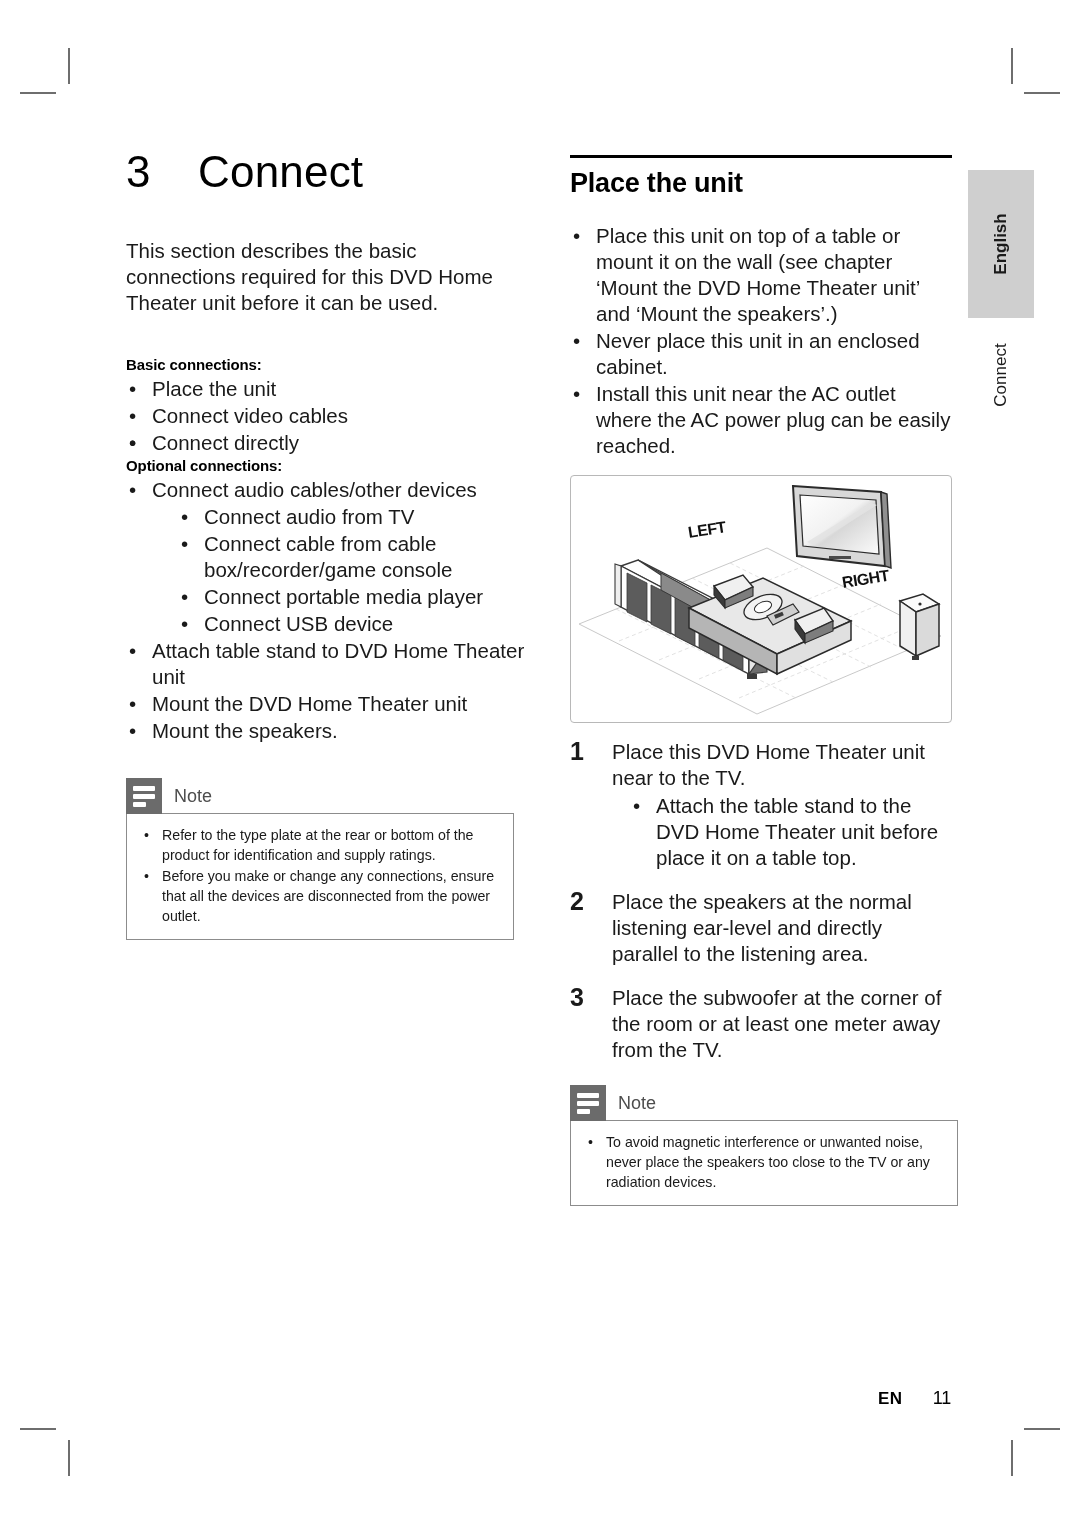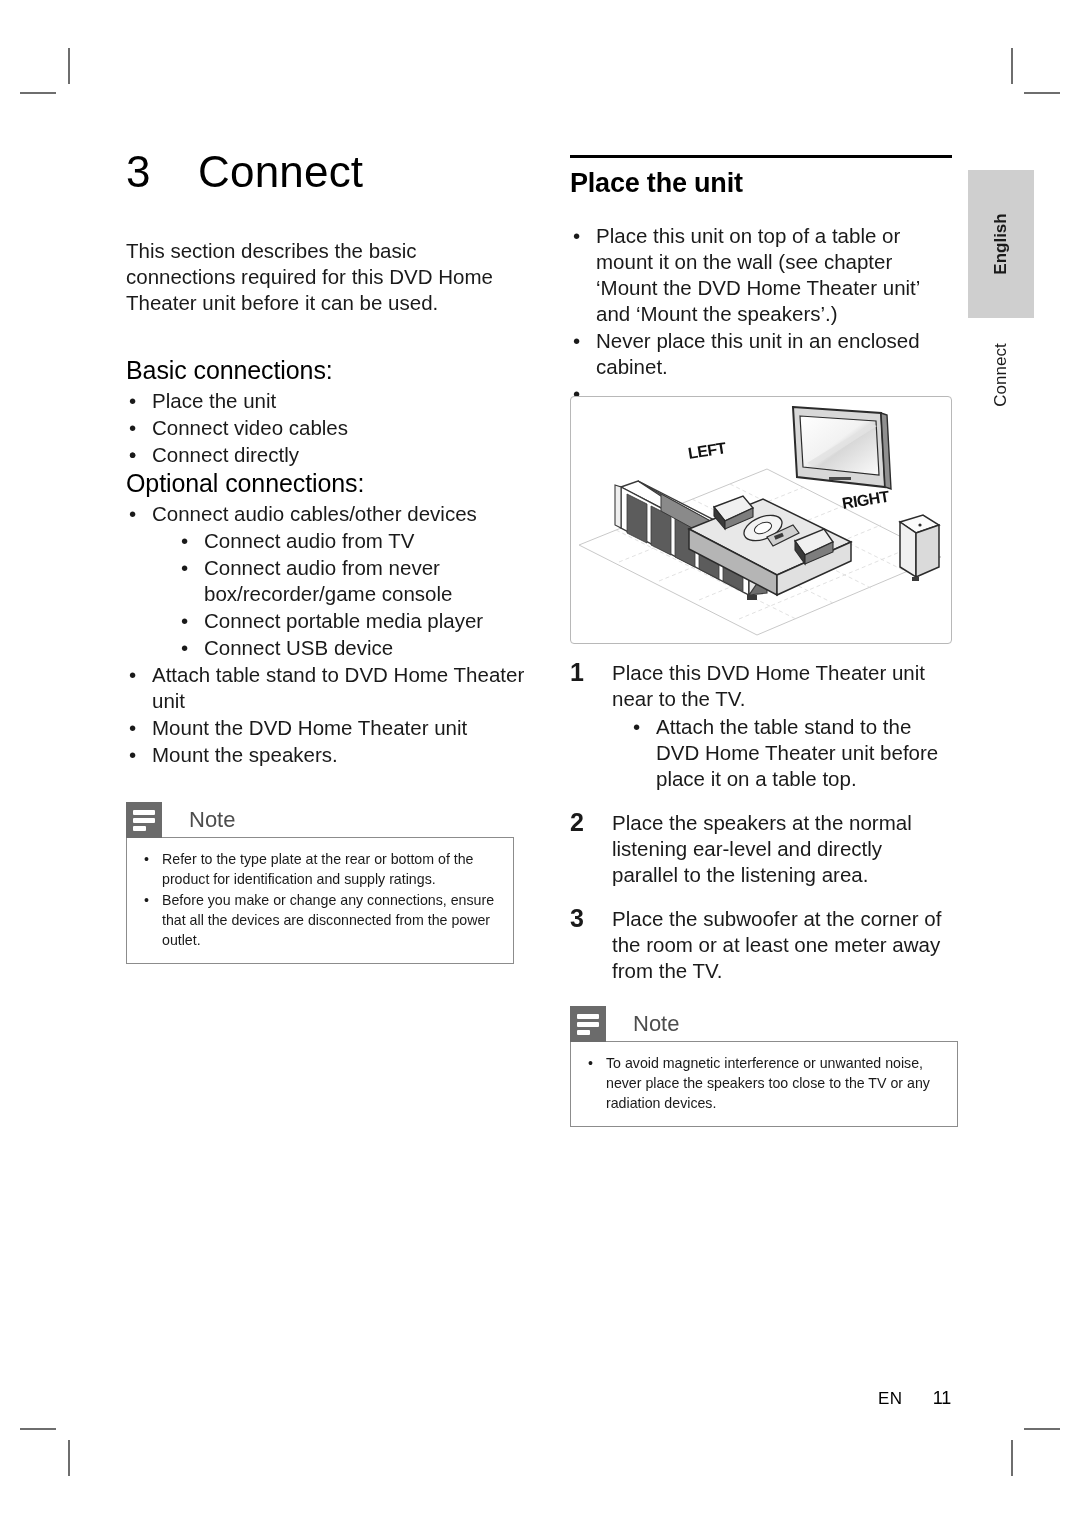--- a/index.html
+++ b/index.html
@@ -43,22 +43,22 @@
 
   
   .intro {
     font-size: 20.5px;
     line-height: 26px;
     margin: 0 0 40px 0;
     color: #1a1a1a;
   }
 
   .sub-head {
-    font-size: 25px;
-    font-weight: normal;
+    font-size: 15px;
+    font-weight: bold;
     margin: 0 0 3px 0;
     letter-spacing: -0.1px;
   }
 
   ul.bl { list-style: none; margin: 0; padding: 0; }
   ul.bl > li {
     position: relative;
     font-size: 20.5px;
     line-height: 26px;
     padding-left: 26px;
@@ -98,23 +98,23 @@
   .note-icon i {
     position: absolute;
     background: #ffffff;
     border-radius: 1px;
     left: 7px;
   }
   .note-icon i:nth-child(1) { top: 8px;  width: 22px; height: 5px; }
   .note-icon i:nth-child(2) { top: 16px; width: 22px; height: 5px; }
   .note-icon i:nth-child(3) { top: 24px; width: 13px; height: 5px; }
   .note-title {
-    font-size: 22px;
+    font-size: 18px;
     color: #4d4d4d;
-    padding-left: 27px;
+    padding-left: 12px;
     line-height: 36px;
   }
   .note-body {
     border: 1px solid #8c8c8c;
     padding: 11px 14px 12px 14px;
     margin-top: -1px;
   }
   .note-body ul { list-style: none; margin: 0; padding: 0; }
   .note-body li {
     position: relative;
@@ -226,21 +226,21 @@
 
   
   .footer {
     position: absolute;
     left: 878px;
     top: 1352px;
     display: flex;
     align-items: baseline;
     font-size: 17px;
   }
-  .footer .en { font-weight: normal; letter-spacing: 0.5px; margin-top: 37px; }
+  .footer .en { font-weight: bold; letter-spacing: 0.5px; margin-top: 37px; }
   .footer .pg { margin-left: 30px; font-size: 18px; }
 </style>
 </head>
 <body>
 
 <div class="page">
 
   <div class="crop crop-v" style="left:68px;  top:48px;"></div>
   <div class="crop crop-h" style="left:20px;  top:92px;"></div>
   <div class="crop crop-v" style="left:1011px; top:48px;"></div>
@@ -266,21 +266,21 @@
       <li><span class="bullet">•</span></li>
       <li><span class="bullet">•</span><span>Connect directly</span></li>
     </ul>
 
     <p class="sub-head">Optional connections:</p>
     <ul class="bl">
       <li><span class="bullet">•</span><span>Connect audio cables/other devices</span></li>
     </ul>
     <ul class="bl indent">
       <li><span class="bullet">•</span><span>Connect audio from TV</span></li>
-      <li><span class="bullet">•</span><span>Connect audio from never box/recorder/game console</span></li>
+      <li><span class="bullet">•</span><span>Connect cable from cable box/recorder/game console</span></li>
       <li><span class="bullet">•</span><span>Connect portable media player</span></li>
       <li><span class="bullet">•</span><span>Connect USB device</span></li>
     </ul>
     <ul class="bl">
       <li><span class="bullet">•</span><span>Attach table stand to DVD Home Theater unit</span></li>
       <li><span class="bullet">•</span><span>Mount the DVD Home Theater unit</span></li>
       <li><span class="bullet">•</span><span>Mount the speakers.</span></li>
     </ul>
 
     <div class="note">
@@ -302,21 +302,21 @@
   </div>
 
   <div class="col-right">
 
     <div class="rule"></div>
     <h2 class="sec-title">Place the unit</h2>
 
     <ul class="bl">
       <li><span class="bullet">•</span><span>Place this unit on top of a table or mount it on the wall (see chapter ‘Mount the DVD Home Theater unit’ and ‘Mount the speakers’.)</span></li>
       <li><span class="bullet">•</span><span>Never place this unit in an enclosed cabinet.</span></li>
-      <li><span class="bullet">•</span></li>
+      <li><span class="bullet">•</span><span>Install this unit near the AC outlet where the AC power plug can be easily reached.</span></li>
     </ul>
 
     <div class="illus">
       <svg width="377" height="243" viewBox="0 0 377 243" xmlns="http://www.w3.org/2000/svg">
         <defs>
           <linearGradient id="scr" x1="0" y1="0" x2="1" y2="1">
             <stop offset="0%" stop-color="#ffffff"></stop>
             <stop offset="45%" stop-color="#f2f2f2"></stop>
             <stop offset="55%" stop-color="#d8d8d8"></stop>
             <stop offset="100%" stop-color="#fbfbfb"></stop>

